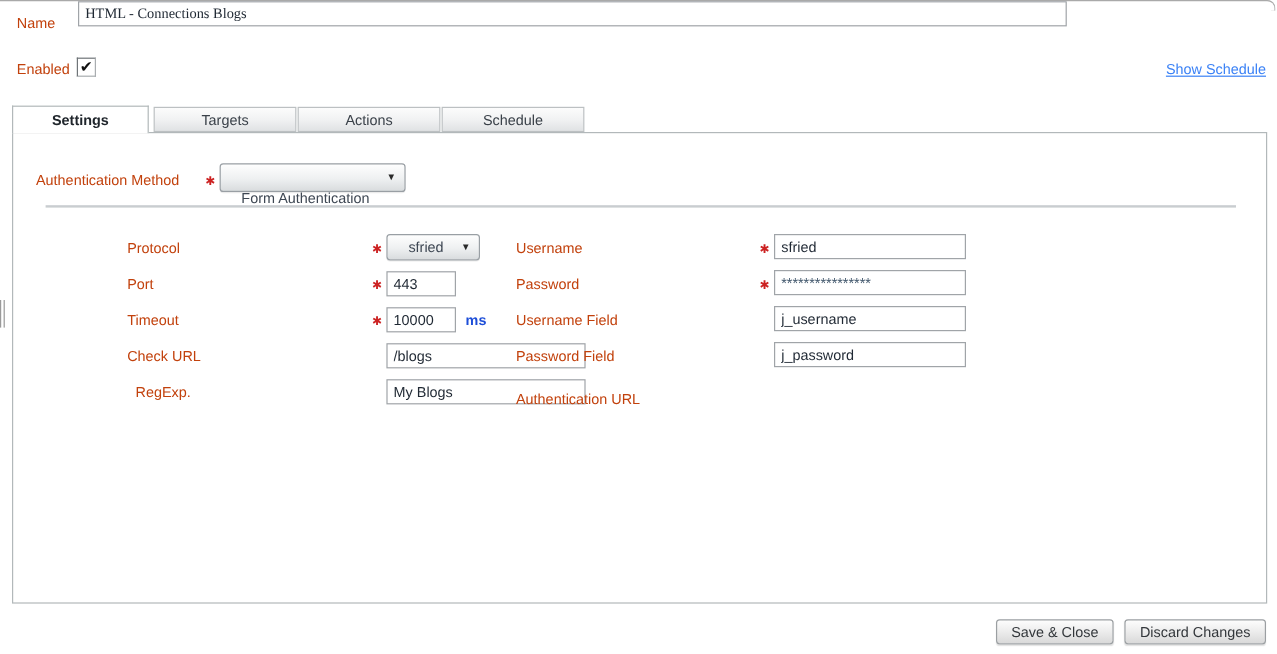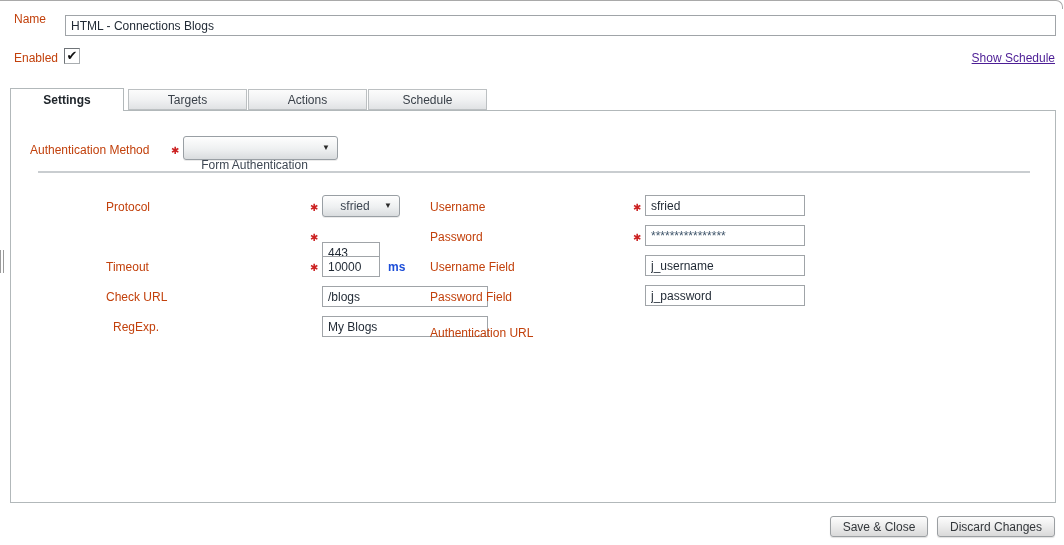--- a/index.html
+++ b/index.html
@@ -28,21 +28,21 @@
     font-family:"Liberation Sans", sans-serif; font-size:12px; color:#1f2833;
     padding:0 5px; outline:none;
   }
   .sel {
     position:absolute; border:1px solid #999fa4; border-radius:3px; cursor:pointer;
     background:linear-gradient(#fefefe, #eef0f1 55%, #d9dcde);
     display:flex; align-items:center; justify-content:center;
     box-shadow:0 1px 0 rgba(0,0,0,0.08);
   }
   .sel .arrow { position:absolute; right:7px; top:50%; transform:translateY(-52%); font-size:8px; color:#2a2a2a; }
-  .link { position:absolute; color:#4c1d95; text-decoration:underline; cursor:pointer; white-space:nowrap; }
+  .link { position:absolute; color:#3b82f6; text-decoration:underline; cursor:pointer; white-space:nowrap; }
   .checkbox {
     position:absolute; left:64px; top:48px; width:16px; height:16px; background:#fff;
     border:1px solid; border-color:#6f7478 #a9adb0 #a9adb0 #6f7478; cursor:pointer;
     display:flex; align-items:center; justify-content:center;
   }
   .checkbox .mark { font-size:13px; color:#111; line-height:1; margin-top:-2px; }
   .tab {
     position:absolute; height:21px; top:89px; cursor:pointer;
     display:flex; align-items:center; justify-content:center;
     background:linear-gradient(#fcfcfc, #f1f2f3 50%, #e0e2e4);
@@ -69,21 +69,21 @@
 </style>
 </head>
 <body>
 
 <div class="page">
 
   <div class="top-edge"></div>
   <div class="splitter"></div>
 
   <span class="lbl" style="left:14px; top:12px;">Name</span>
-  <input class="txt" style="left: 65px; top: 15px; width: 991px;" type="text" value="HTML - Connections Blogs">
+  <input class="txt" style="left: 65px; top: 1px; width: 824px; font-family: Liberation Serif, serif;" type="text" value="HTML - Connections Blogs">
 
   <span class="lbl" style="left:14px; top:51px;">Enabled</span>
   <span class="checkbox">
     <span class="mark">✔</span>
   </span>
   <span class="link" style="top:51px; right:9px;">Show Schedule</span>
 
   <div class="tab active" style="left:10px; width:114px;text-align:center;">
     <span>Settings</span>
   </div>
@@ -108,22 +108,23 @@
 
   <div class="divider"></div>
 
   <span class="lbl r abs" style="left:106px; top:200px; width:200px;">Protocol</span>
   <span class="req abs" style="left:310px; top:202px;">✱</span>
   <div class="sel abs" style="left:322px; top:195px; width:78px; height:22px;">
     <span style="margin-right:12px;">sfried</span>
     <span class="arrow">▼</span>
   </div>
 
+  <span class="lbl r abs" style="left:106px; top:230px; width:200px;">Port</span>
   <span class="req abs" style="left:310px; top:232px;">✱</span>
-  <input class="txt abs" style="left: 322px; top: 226px; width: 58px; margin-top: 16px;" type="text" value="443">
+  <input class="txt abs" style="left: 322px; top: 226px; width: 58px;" type="text" value="443">
 
   <span class="lbl r abs" style="left:106px; top:260px; width:200px;">Timeout</span>
   <span class="req abs" style="left:310px; top:262px;">✱</span>
   <input class="txt abs" style="left: 322px; top: 256px; width: 58px;" type="text" value="10000">
   <span class="ms abs" style="left:388px; top:260px;">ms</span>
 
   <span class="lbl r abs" style="left:106px; top:290px; width:200px;">Check URL</span>
   <input class="txt abs" style="left: 322px; top: 286px; width: 166px;" type="text" value="/blogs">
 
   <span class="lbl r abs" style="left:113px; top:320px; width:200px;">RegExp.</span>

